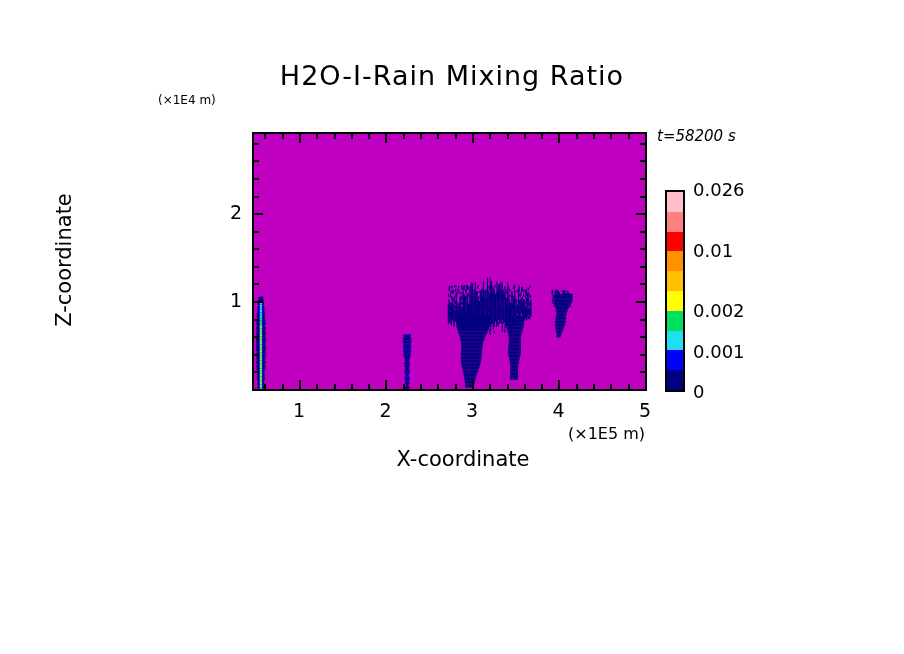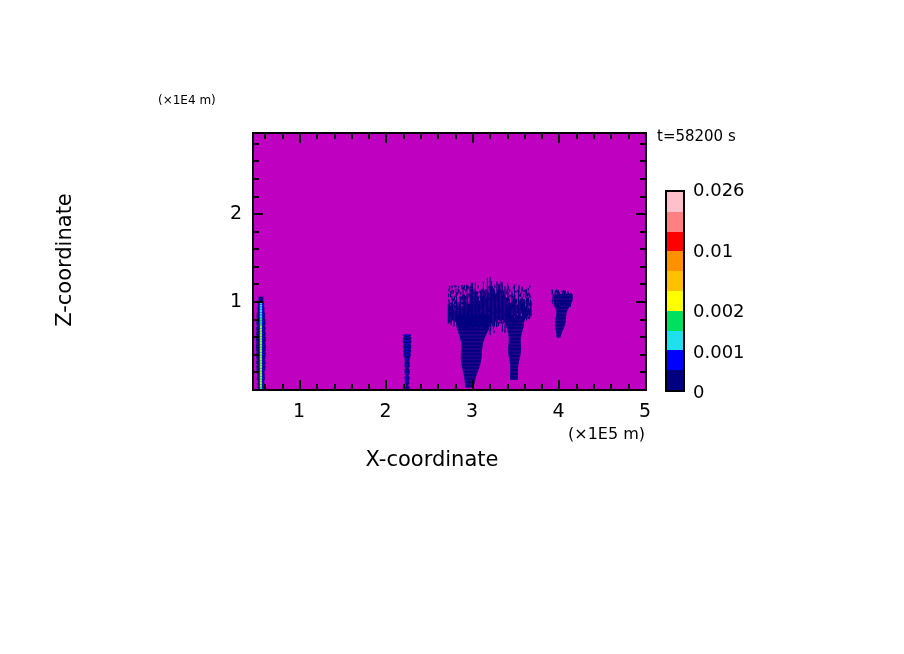--- a/index.html
+++ b/index.html
@@ -11,24 +11,24 @@
   #stage{position:absolute;left:0;top:0;width:904px;height:654px;}
 
   .txt{position:absolute;color:#000;white-space:pre;}
 
   #title{
     left:0;top:60px;width:904px;text-align:center;
     font-size:27px;letter-spacing:1px;
   }
   #zunit{left:158px;top:93px;font-size:12px;letter-spacing:0px;}
   #xunit{left:568px;top:424px;font-size:16px;}
-  #timelabel{left:657px;top:127px;font-size:15px;}
+  #timelabel{left:657px;top:127px;font-size:15px;font-style:italic;}
 
   #xaxis-title{
-    left:236px;top:447px;width:392px;text-align:center;font-size:21px;
+    left:267px;top:447px;width:392px;text-align:center;font-size:21px;
   }
   #yaxis-title{
     left:-56px;top:248px;width:240px;text-align:center;font-size:21px;
     transform:rotate(-90deg);transform-origin:center center;
   }
 
   
   #plot{
     position:absolute;left:252px;top:132px;width:391px;height:255px;
     background:#c000c0;border:2px solid #000;box-sizing:content-box;
@@ -49,20 +49,21 @@
     border:2px solid #000;box-sizing:border-box;
   }
   .cband{width:100%;}
   .cbar-label{position:absolute;left:693px;font-size:18px;color:#000;}
 </style>
 </head>
 <body>
 
 <div id="stage">
 
+  <div class="txt" id="title">H2O-I-Rain Mixing Ratio</div>
 
   <div class="txt" id="zunit">(×1E4 m)</div>
 
   <div class="txt" id="timelabel">t=58200 s</div>
 
   <div id="plot">
     <div id="plot-inner">
       <svg id="field" viewBox="0 0 391 255" preserveAspectRatio="none">
           <rect x="0" y="0" width="391" height="255" fill="#c000c0"></rect>
           <rect x="4.43" y="162.67" width="4.98" height="1.70" fill="#000080"></rect>

